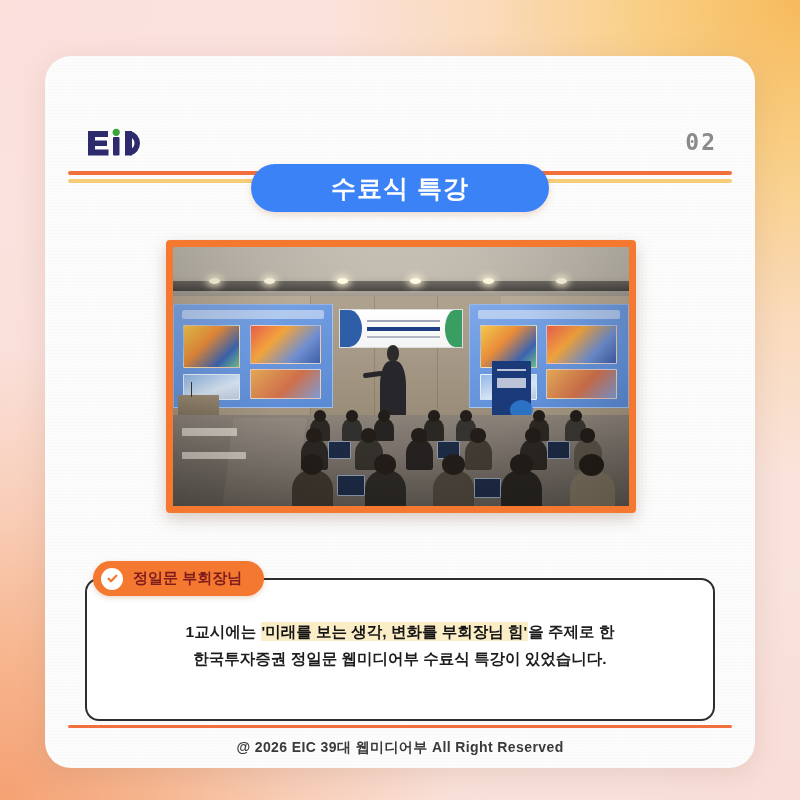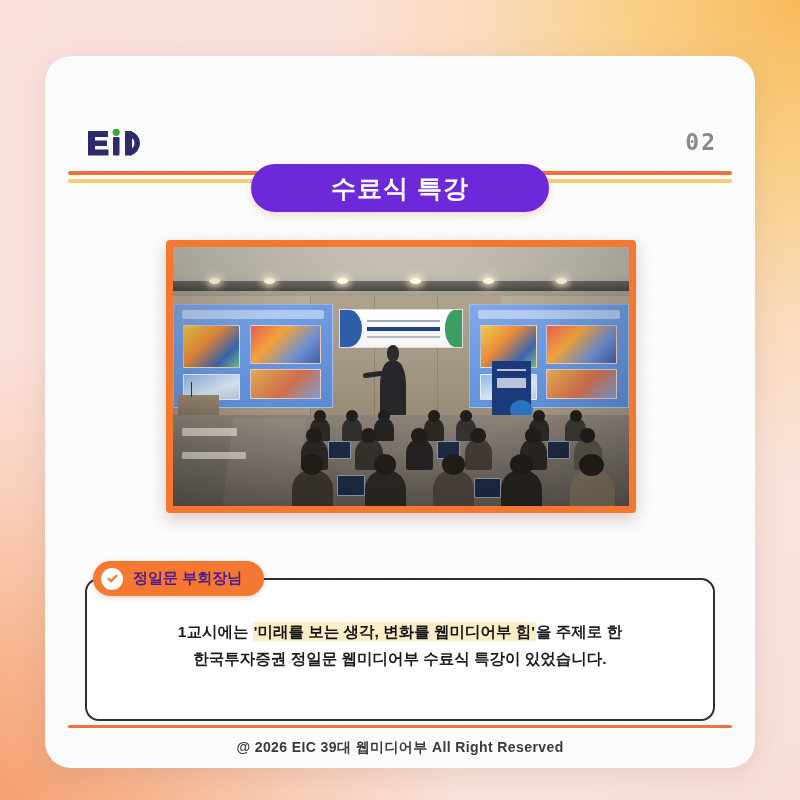--- a/index.html
+++ b/index.html
@@ -90,21 +90,21 @@
   }
 
   
   .title-banner {
     position: absolute;
     left: 50%;
     transform: translateX(-50%);
     top: 108px;
     width: 298px;
     height: 48px;
-    background: #6d28d9;
+    background: #3b82f6;
     border-radius: 24px;
     display: flex;
     align-items: center;
     justify-content: center;
     box-shadow: 0 3px 7px rgba(180,100,50,0.22);
   }
   .title-text {
     color: #ffffff;
     font-size: 25px;
     font-weight: 700;
@@ -318,21 +318,21 @@
   }
   .check-circle {
     width: 22px; height: 22px;
     border-radius: 50%;
     background: #ffffff;
     display: flex; align-items: center; justify-content: center;
     flex: 0 0 auto;
   }
   .check-circle svg { display: block; }
   .speaker-name {
-    color: #4c1d95;
+    color: #7f1d1d;
     font-size: 15px;
     font-weight: 700;
     white-space: nowrap;
   }
 
   .note-body {
     position: absolute;
     left: 0; right: 0;
     top: 58px;
     text-align: center;
@@ -516,21 +516,21 @@
       <span class="check-circle">
         <svg width="13" height="13" viewBox="0 0 13 13" aria-hidden="true">
           <path d="M2.6 6.8 L5 9.2 L10.3 3.7" fill="none" stroke="#f4782f" stroke-width="2.3" stroke-linecap="round" stroke-linejoin="round"></path>
         </svg>
       </span>
       <span class="speaker-name">정일문 부회장님</span>
     </div>
 
     <div class="note-body">
       <div>
-        <span class="reg">1교시에는 </span><span class="hl">'미래를 보는 생각, 변화를 웹미디어부 힘'</span><span class="reg">을 주제로 한</span>
+        <span class="reg">1교시에는 </span><span class="hl">'미래를 보는 생각, 변화를 부회장님 힘'</span><span class="reg">을 주제로 한</span>
       </div>
       <div>한국투자증권 정일문 웹미디어부 수료식 특강이 있었습니다.</div>
     </div>
   </div>
 
   <div class="footer-rule"></div>
   <div class="footer-text">@ 2026 EIC 39대 웹미디어부 All Right Reserved</div>
 
 </div>
 

